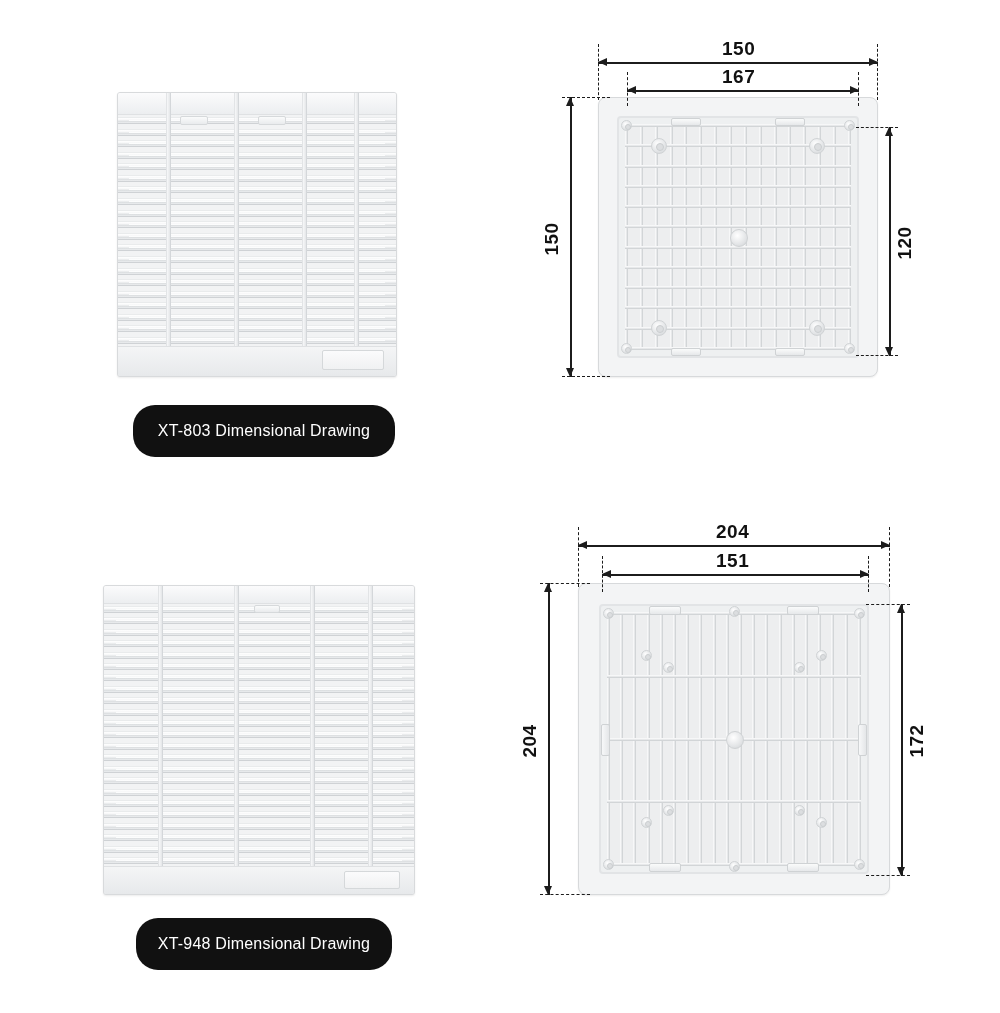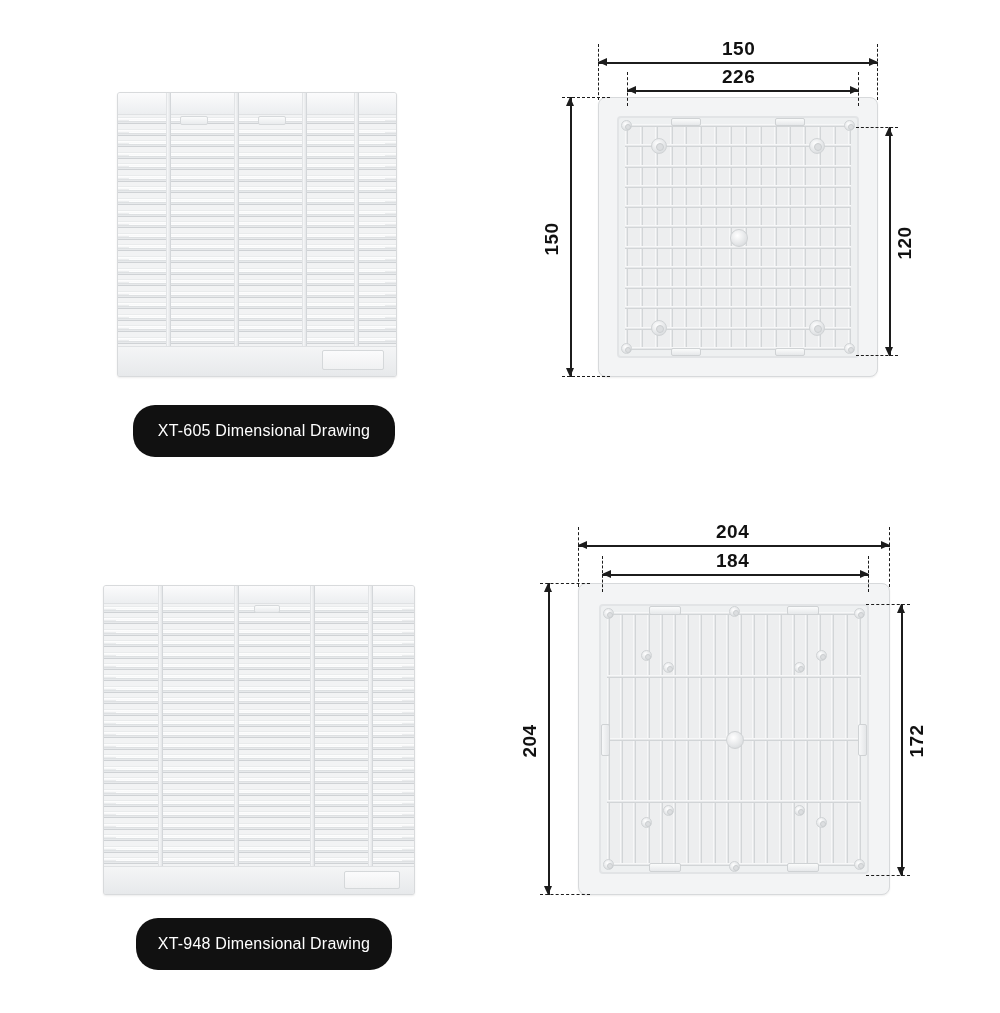--- a/index.html
+++ b/index.html
@@ -309,37 +309,37 @@
     <div class="dim-line dim-h" style="left:598px; top:62px; width:280px;"></div>
     <div class="arrow left" style="left:598px; top:58px;"></div>
     <div class="arrow right" style="left:869px; top:58px;"></div>
     <div class="dim-text" style="left:722px; top:38px;">150</div>
 
     <div class="ext-line" style="left:627px; top:72px; height:34px;"></div>
     <div class="ext-line" style="left:858px; top:72px; height:34px;"></div>
     <div class="dim-line dim-h" style="left:627px; top:90px; width:232px;"></div>
     <div class="arrow left" style="left:627px; top:86px;"></div>
     <div class="arrow right" style="left:850px; top:86px;"></div>
-    <div class="dim-text" style="left:722px; top:66px;">226</div>
+    <div class="dim-text" style="left:722px; top:66px;">167</div>
 
     <div class="ext-line-h" style="left:562px; top:97px; width:48px;"></div>
     <div class="ext-line-h" style="left:562px; top:376px; width:48px;"></div>
     <div class="dim-line dim-v" style="left:570px; top:97px; height:280px;"></div>
     <div class="arrow up" style="left:566px; top:97px;"></div>
     <div class="arrow down" style="left:566px; top:368px;"></div>
     <div class="dim-text vert" style="left:535px; top:228px;">150</div>
 
     <div class="ext-line-h" style="left:856px; top:127px; width:42px;"></div>
     <div class="ext-line-h" style="left:856px; top:355px; width:42px;"></div>
     <div class="dim-line dim-v" style="left:889px; top:127px; height:229px;"></div>
     <div class="arrow up" style="left:885px; top:127px;"></div>
     <div class="arrow down" style="left:885px; top:347px;"></div>
     <div class="dim-text vert" style="left:888px; top:232px;">120</div>
 
-    <div class="caption" style="left:133px; top:405px; width:262px; height:52px;">XT-605 Dimensional Drawing</div>
+    <div class="caption" style="left:133px; top:405px; width:262px; height:52px;">XT-803 Dimensional Drawing</div>
   </div>
 
   <div class="block">
 
     <div class="louver" style="left:103px; top:585px; width:312px; height:310px;">
       <div class="top-rail" style="height:18px;"></div>
       <div class="slats" style="top:20px; bottom:30px;">
         <div class="slat"></div>
         <div class="slat"></div>
         <div class="slat"></div>
@@ -435,21 +435,21 @@
     <div class="dim-line dim-h" style="left:578px; top:545px; width:312px;"></div>
     <div class="arrow left" style="left:578px; top:541px;"></div>
     <div class="arrow right" style="left:881px; top:541px;"></div>
     <div class="dim-text" style="left:716px; top:521px;">204</div>
 
     <div class="ext-line" style="left:602px; top:556px; height:36px;"></div>
     <div class="ext-line" style="left:868px; top:556px; height:36px;"></div>
     <div class="dim-line dim-h" style="left:602px; top:574px; width:267px;"></div>
     <div class="arrow left" style="left:602px; top:570px;"></div>
     <div class="arrow right" style="left:860px; top:570px;"></div>
-    <div class="dim-text" style="left:716px; top:550px;">184</div>
+    <div class="dim-text" style="left:716px; top:550px;">151</div>
 
     <div class="ext-line-h" style="left:540px; top:583px; width:50px;"></div>
     <div class="ext-line-h" style="left:540px; top:894px; width:50px;"></div>
     <div class="dim-line dim-v" style="left:548px; top:583px; height:312px;"></div>
     <div class="arrow up" style="left:544px; top:583px;"></div>
     <div class="arrow down" style="left:544px; top:886px;"></div>
     <div class="dim-text vert" style="left:513px; top:730px;">204</div>
 
     <div class="ext-line-h" style="left:866px; top:604px; width:44px;"></div>
     <div class="ext-line-h" style="left:866px; top:875px; width:44px;"></div>

